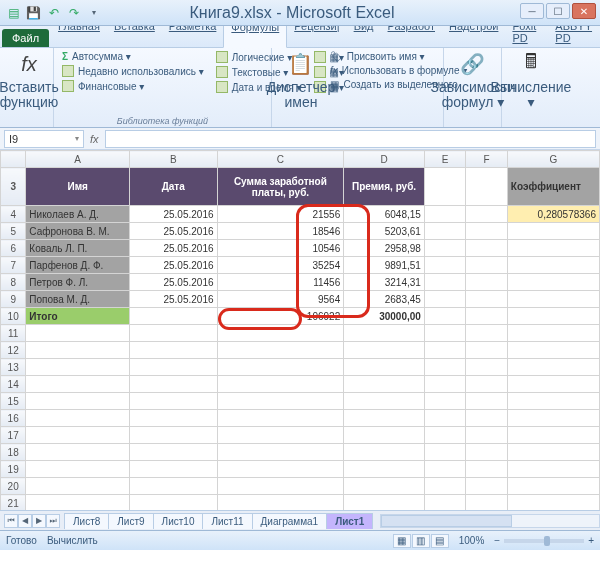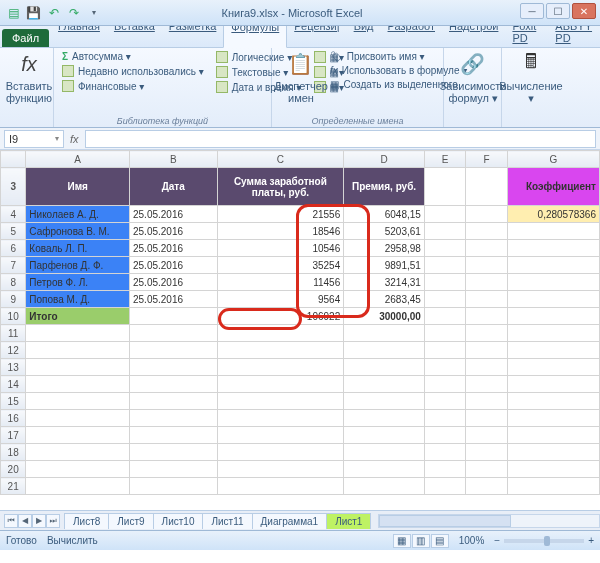--- a/index.html
+++ b/index.html
@@ -2,71 +2,71 @@
 <html><head>
 <meta charset="utf-8">
 <style>
   * { box-sizing: border-box; margin: 0; padding: 0; font-family: "Segoe UI", Tahoma, sans-serif; }
   body { background: #fff; width: 600px; height: 563px; overflow: hidden; font-size: 11px; color: #333; }
 
   
   .titlebar { height: 26px; background: linear-gradient(#e8f1fb,#cfe3f8); display:flex; align-items:center; border-bottom:1px solid #9fb9d6; position:relative; }
   .qat { display:flex; align-items:center; gap:4px; padding-left:6px; }
   .qat .ico { width:16px; height:16px; display:flex; align-items:center; justify-content:center; font-size:12px; color:#3a6; }
-  .title { position:absolute; left:0; right:16px; text-align:center; font-size:11px; color:#3a5b7d; pointer-events:none; }
+  .title { position:absolute; left:0; right:16px; text-align:center; font-size:16px; color:#3a5b7d; pointer-events:none; }
   .winbtns { position:absolute; right:4px; top:3px; display:flex; gap:2px; }
   .winbtn { width:24px; height:16px; background:#e6eefb; border:1px solid #9fb9d6; border-radius:2px; display:flex; align-items:center; justify-content:center; font-size:10px; color:#456; }
   .winbtn.close { background:#d9745f; color:#fff; border-color:#b0513e; }
 
   
   .ribbontabs { height:22px; background:linear-gradient(#e8f1fb,#dbe9fa); display:flex; align-items:flex-end; padding-left:2px; gap:0; border-bottom:1px solid #b8cde5; font-size:11px; }
   .filetab { background:#1e6b3a; color:#fff; padding:3px 10px; border-radius:3px 3px 0 0; margin-right:2px; }
   .rtab { padding:3px 7px; color:#3a5b7d; cursor:default;text-decoration:underline; }
   .rtab.active { background:#f5f9ff; border:1px solid #b8cde5; border-bottom:1px solid #f5f9ff; border-radius:3px 3px 0 0; margin-bottom:-1px; }
 
   
   .ribbon { height:80px; background:linear-gradient(#f5f9ff,#e3edfa); border-bottom:1px solid #9fb9d6; display:flex; font-size:10px; }
   .group { border-right:1px solid #c6d6ea; padding:2px 6px 1px 6px; display:flex; flex-direction:column; justify-content:space-between; }
   .group-label { text-align:center; color:#6a7f9a; font-size:9px; margin-top:1px;font-style:italic; }
   .vstack { display:flex; flex-direction:column; gap:1px; }
   .ritem { display:flex; align-items:center; gap:4px; padding:1px 2px; color:#3a5b7d; white-space:nowrap; }
   .ritem .sq { width:12px; height:12px; background:#d8e6c4; border:1px solid #94b867; display:inline-block; }
   .bigbtn { display:flex; flex-direction:column; align-items:center; width:46px; gap:2px; }
   .bigbtn .bigico { width:28px; height:28px; display:flex; align-items:center; justify-content:center; font-size:20px; }
-  .bigbtn .lbl { font-size:11px; text-align:center; line-height:1.1; color:#3a5b7d; }
+  .bigbtn .lbl { font-size:14px; text-align:center; line-height:1.1; color:#3a5b7d; }
 
   
   .fxbar { height:22px; background:#eef3fa; border-bottom:1px solid #c6d6ea; display:flex; align-items:center; }
-  .namebox { width:60px; height:18px; margin-left:4px; background:#fff; border:1px solid #b8cde5; padding:1px 4px; font-size:11px; display:flex; align-items:center; justify-content:space-between; }
+  .namebox { width:80px; height:18px; margin-left:4px; background:#fff; border:1px solid #b8cde5; padding:1px 4px; font-size:11px; display:flex; align-items:center; justify-content:space-between; }
   .fxlabel { margin:0 6px; font-style:italic; color:#666; }
   .fxinput { flex:1; height:18px; background:#fff; border:1px solid #b8cde5; margin-right:4px; }
 
   
   .gridwrap { position:relative; height:360px; overflow:hidden; background:#fff; }
   table.sheet { border-collapse:collapse; table-layout:fixed; width:100%; }
   .sheet th, .sheet td { border:1px solid #d4d4d4; height:17px; font-size:10px; padding:0 3px; overflow:hidden; white-space:nowrap; }
   .sheet th { background:linear-gradient(#f7f9fc,#e5ebf4); color:#555; font-weight:normal; text-align:center; }
   .sheet th.corner { width:22px; }
   .rowhdr { background:linear-gradient(#f7f9fc,#e5ebf4); text-align:center; color:#555; width:22px; }
 
   .hdrrow td { background:#5a4a6e; color:#fff; text-align:center; font-weight:bold; height:38px; white-space:normal; line-height:1.1; vertical-align:middle; }
-  .namecell { background:#3b82f6;margin-top:46px; }
+  .namecell { background:#a3a3a3;margin-top:46px; }
   .itogo { background:#9acd6b; font-weight:bold; }
   .num { text-align:right; }
-  .ctr { text-align:left; }
+  .ctr { text-align:right; }
 
   
   .callout { position:absolute; border:3px solid #d92a1c; border-radius:12px; pointer-events:none; }
 
   
   .sheettabs { height:20px; background:#e8eef7; border-top:1px solid #b8cde5; display:flex; align-items:center; font-size:10px; }
   .navset { display:flex; gap:0; margin:0 4px; }
   .navset span { width:14px; height:14px; border:1px solid #b8cde5; background:#f4f8fe; display:flex; align-items:center; justify-content:center; font-size:8px; color:#567; }
   .stab { padding:2px 8px; background:#f4f8fe; border:1px solid #b8cde5; border-bottom:none; margin-right:-1px; color:#3a5b7d; }
-  .stab.active { background:#bef264; font-weight:normal; }
+  .stab.active { background:#c4b5fd; font-weight:bold; }
   .scroll-h { flex:1; margin-left:8px; height:14px; background:#eef3fa; border:1px solid #c6d6ea; position:relative; }
   .scroll-h .thumb { position:absolute; left:0; top:0; bottom:0; width:60%; background:#d5e1f2; border:1px solid #b8cde5; }
 
   
   .status { height:20px; background:linear-gradient(#e8f1fb,#cfe3f8); border-top:1px solid #9fb9d6; display:flex; align-items:center; font-size:10px; color:#3a5b7d; padding:0 6px; gap:10px; }
   .status .spacer { flex:1; }
   .viewbtns { display:flex; gap:1px; }
   .viewbtns span { width:18px; height:14px; border:1px solid #b8cde5; background:#f4f8fe; display:flex; align-items:center; justify-content:center; }
   .zoom { display:flex; align-items:center; gap:4px; }
   .zoom .track { width:80px; height:4px; background:#c6d6ea; position:relative; }
@@ -181,21 +181,20 @@
         <div class="ritem">
             <span style="font-style:italic">fx</span>
             <span>Использовать в формуле ▾</span>
           </div>
         <div class="ritem">
             <span>▦</span>
             <span>Создать из выделенного</span>
           </div>
       </div>
     </div>
-    <div class="group-label">Определенные имена</div>
   </div>
   <div class="group" style="width:58px">
     <div class="bigbtn">
       <div class="bigico">🔗</div>
       <div class="lbl">Зависимости
 формул ▾</div>
     </div>
     <div class="group-label"></div>
   </div>
   <div class="group" style="width:58px;border-right:none">
@@ -243,21 +242,21 @@
     </thead>
     <tbody id="gridbody">
         <tr class="hdrrow">
           <td class="rowhdr" style="background: linear-gradient(rgb(247, 249, 252), rgb(229, 235, 244)); color: rgb(85, 85, 85);">3</td>
           <td>Имя</td>
           <td>Дата</td>
           <td>Сумма заработной платы, руб.</td>
           <td>Премия, руб.</td>
           <td style="background: rgb(255, 255, 255); color: rgb(51, 51, 51);"></td>
           <td style="background: rgb(255, 255, 255); color: rgb(51, 51, 51);"></td>
-          <td style="background: #d946ef; text-align: right; color: rgb(51, 51, 51);">Коэффициент</td>
+          <td style="background: #a3a3a3; text-align: left; color: rgb(51, 51, 51);">Коэффициент</td>
         </tr>
         <tr>
           <td class="rowhdr">4</td>
           <td class="namecell">Николаев А. Д.</td>
           <td class="ctr">25.05.2016</td>
           <td class="num">21556</td>
           <td class="num">6048,15</td>
           <td></td>
           <td></td>
           <td class="num" style="background: rgb(255, 238, 176);">0,280578366</td>
@@ -387,20 +386,30 @@
           <td></td>
           <td></td>
           <td></td>
           <td></td>
           <td></td>
           <td></td>
           <td></td>
         </tr>
         <tr>
           <td class="rowhdr">18</td>
+          <td></td>
+          <td></td>
+          <td></td>
+          <td></td>
+          <td></td>
+          <td></td>
+          <td></td>
+        </tr>
+        <tr>
+          <td class="rowhdr">19</td>
           <td></td>
           <td></td>
           <td></td>
           <td></td>
           <td></td>
           <td></td>
           <td></td>
         </tr>
         <tr>
           <td class="rowhdr">20</td>

